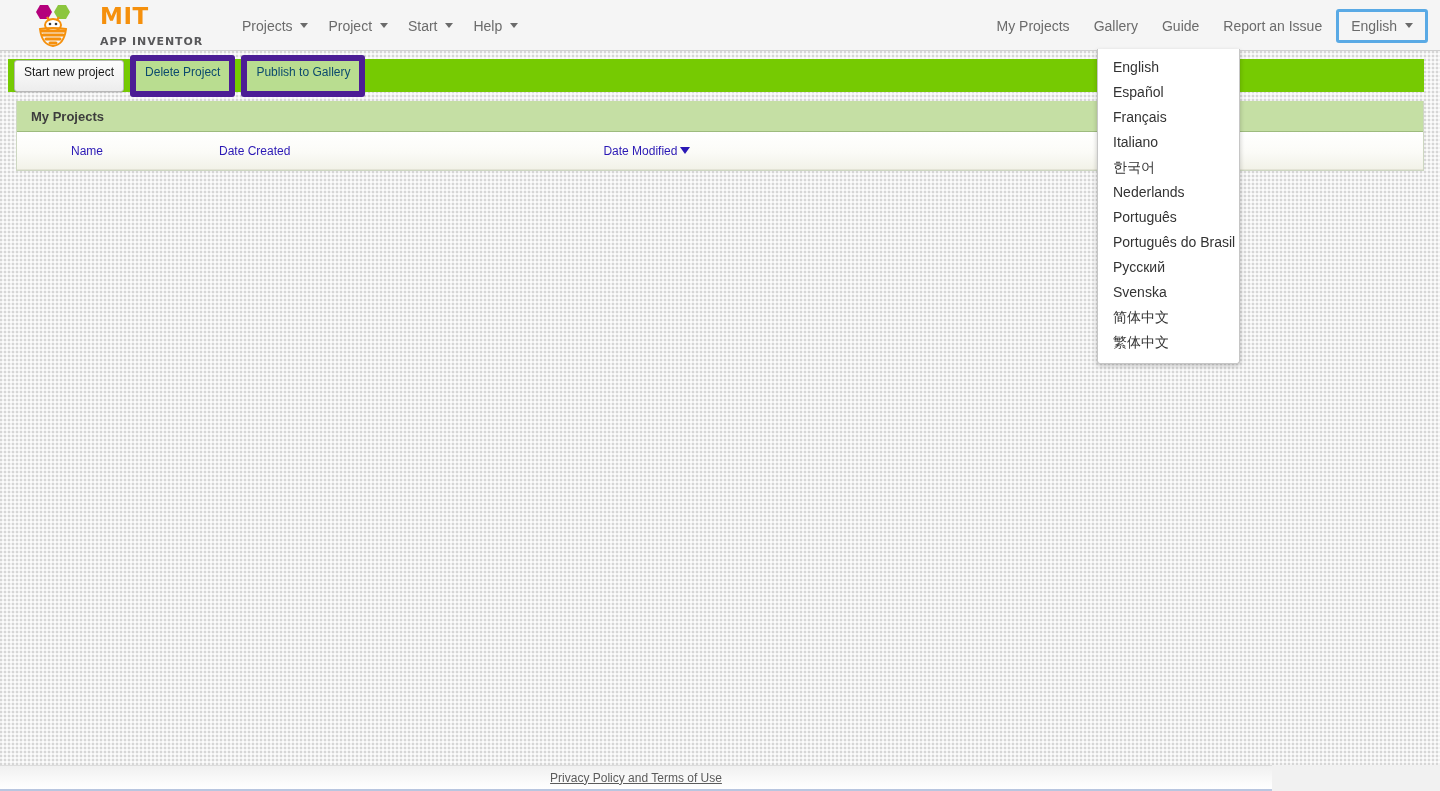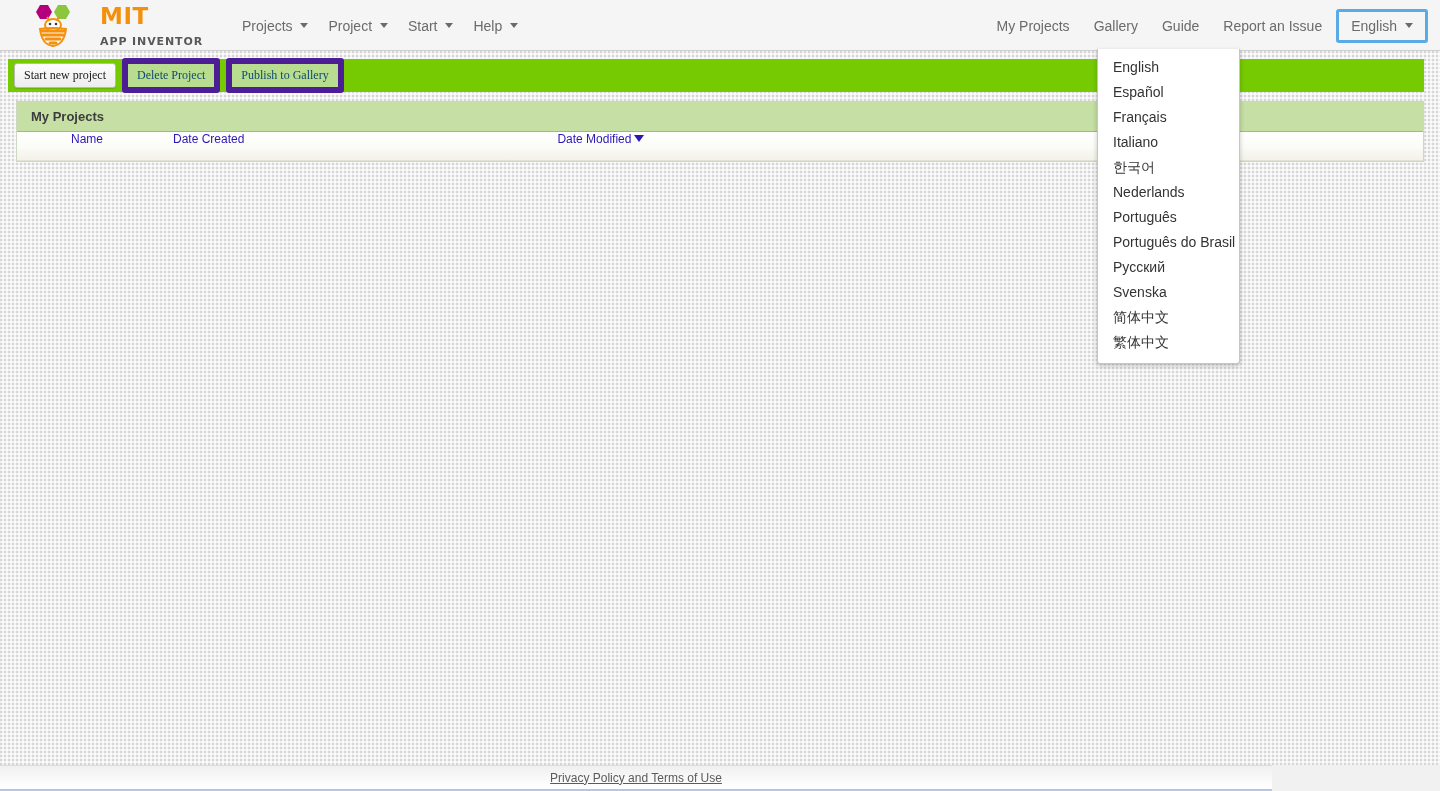--- a/index.html
+++ b/index.html
@@ -143,25 +143,25 @@
     width: 1416px; height: 33px;
     background: #76ca02;
     z-index: 20;
     display: flex;
     align-items: center;
     padding-left: 6px;
     gap: 6px;
   }
   .tb-btn {
     font-size: 12px;
-    padding: 4px 9px 5px 9px;
+    padding: 4px 9px 12px 9px;
     border-radius: 3px;
     cursor: pointer;
     white-space: nowrap;
-    font-family: Liberation Serif, serif;
+    font-family: Liberation Sans, sans-serif;
     line-height: 14px;
   }
   .tb-btn.enabled {
     background: linear-gradient(to bottom, #fdfdfd 0%, #ededed 100%);
     border: 1px solid #b8b8b8;
     color: #1a1a1a;
     box-shadow: 0 1px 1px rgba(0,0,0,0.12);
   }
   .tb-btn.disabled {
     background: #b9dd90;
@@ -190,32 +190,32 @@
     color: #3d3d3d;
     border-bottom: 1px solid #9dbb7e;
     font-family: "Liberation Sans", sans-serif;
   }
   .table-wrap {
     background: linear-gradient(to bottom, #ffffff 0%, #fbfbf7 55%, #f2f2e8 100%);
     border-bottom: 1px solid #e3e3d5;
   }
   .table-head {
     display: flex;
-    align-items: flex-start;
-    height: 28px;
+    align-items: center;
+    height: 37px;
     font-size: 12px;
   }
   .th {
     color: #2a18b5;
     cursor: pointer;
     white-space: nowrap;
     font-family: "Liberation Sans", sans-serif;
   }
   .th-name { margin-left: 54px; }
-  .th-created { margin-left: 70px; }
+  .th-created { margin-left: 116px; }
   .th-modified { margin-left: 313px; }
   .sort-arrow {
     display: inline-block;
     margin-left: 3px;
     border-left: 5px solid transparent;
     border-right: 5px solid transparent;
     border-top: 7px solid #2a18b5;
     vertical-align: middle;
     position: relative;
     top: -1px;

